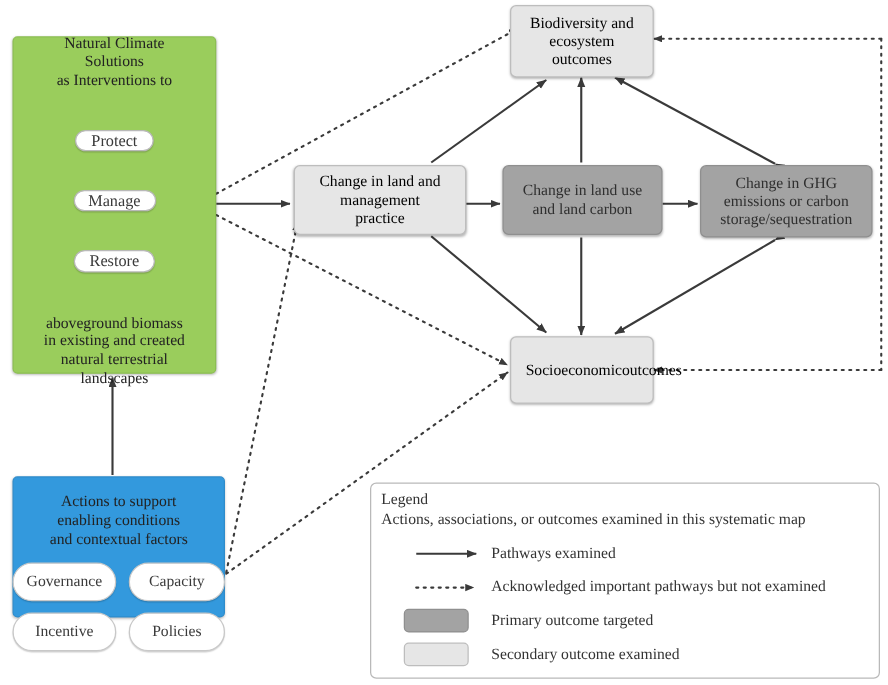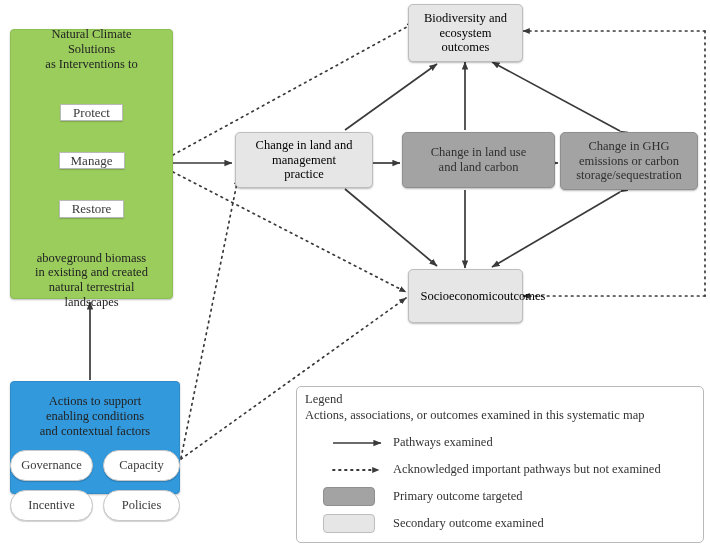--- a/index.html
+++ b/index.html
@@ -14,21 +14,21 @@
   .node{position:absolute;box-sizing:border-box;display:flex;align-items:center;
         justify-content:center;text-align:center;line-height:1.18;}
 
   
   .panel{border-radius:4px;flex-direction:column;box-shadow:0 1px 2px rgba(0,0,0,.25);}
   .panel-green{background:#9acd5c;border:1px solid #8cbf52;}
   .panel-blue{background:#3399dd;border:1px solid #2e8ccb;}
   .panel-title{font-size:12.5px;color:#222;padding:0 6px;}
 
   
-  .chip{background:#ffffff;border:1px solid #b9b9b9;border-radius:1px;
+  .chip{background:#ffffff;border:1px solid #b9b9b9;border-radius:12px;
         font-size:13px;color:#3a3a3a;display:flex;align-items:center;
         justify-content:center;box-shadow:0 1px 1px rgba(0,0,0,.18);}
   .pill{background:#ffffff;border:1px solid #c8c8c8;border-radius:22px;
         font-size:12.5px;color:#3a3a3a;display:flex;align-items:center;
         justify-content:center;box-shadow:0 1px 1px rgba(0,0,0,.18);}
 
   
   .box{border-radius:5px;font-size:12.5px;padding:3px 5px;
        box-shadow:0 1px 2px rgba(0,0,0,.28);}
   .box-primary{background:#a3a3a3;border:1px solid #8f8f8f;color:#2f2f2f;}
@@ -133,21 +133,21 @@
     <div>ecosystem</div>
     <div>outcomes</div>
   </div>
 
   <div class="node box box-secondary" style="left:235px;top:132px;width:138px;height:56px;flex-direction:column;">
     <div>Change in land and</div>
     <div>management</div>
     <div>practice</div>
   </div>
 
-  <div class="node box box-primary" style="left:402px;top:132px;width:153px;height:56px;flex-direction:column;">
+  <div class="node box box-primary" style="left:402px;top:132px;width:128px;height:56px;flex-direction:column;">
     <div>Change in land use</div>
     <div>and land carbon</div>
   </div>
 
   <div class="node box box-primary" style="left:560px;top:132px;width:138px;height:58px;flex-direction:column;">
     <div>Change in GHG</div>
     <div>emissions or carbon</div>
     <div>storage/sequestration</div>
   </div>
 

